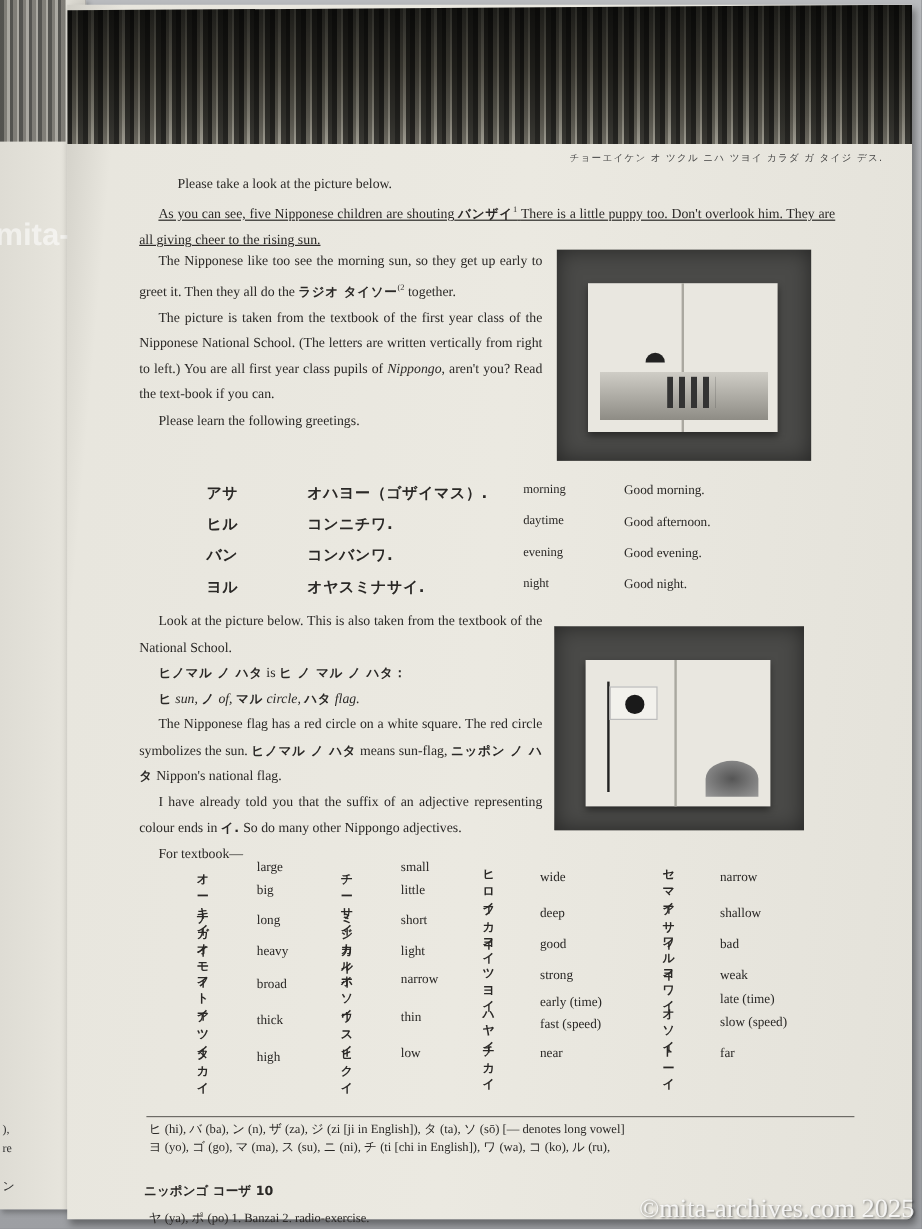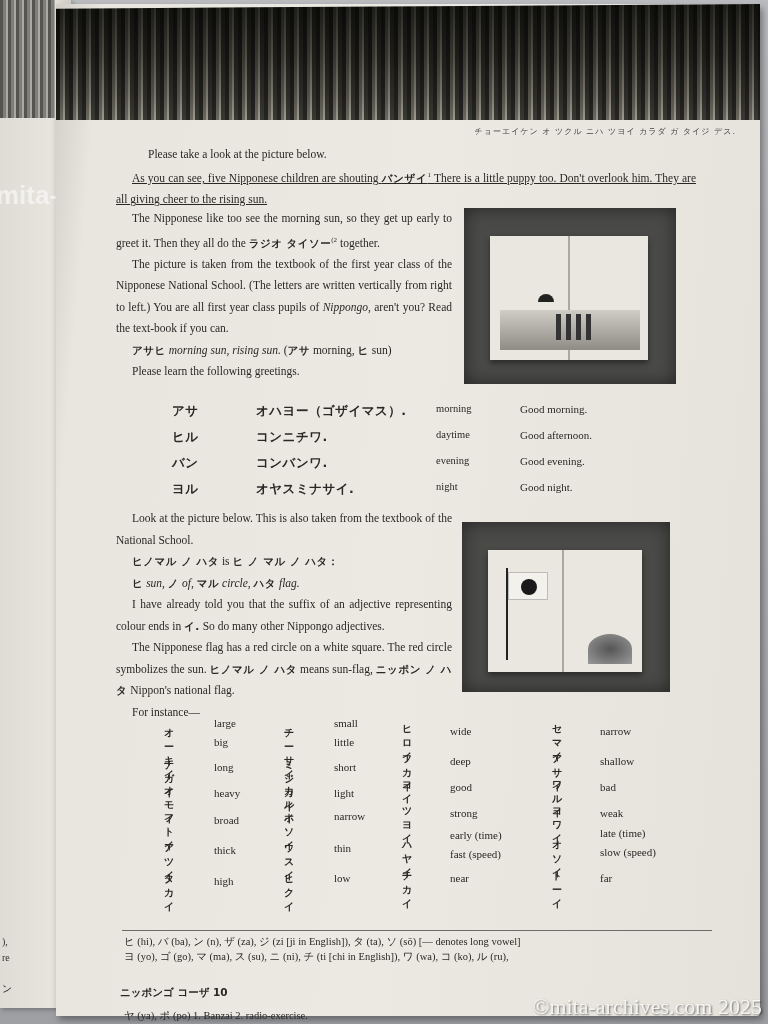--- a/index.html
+++ b/index.html
@@ -106,28 +106,20 @@
   <div class="text" style="left:60px; top:204px; width:336px;">
     <div class="p">
       <span>The Nipponese like too see the morning sun, so they get up early to greet it.  Then they all do the</span>
       <span class="kana">ラジオ タイソー</span><sup>(2</sup>
       <span>together.</span>
     </div>
     <div class="p">
       <span>The picture is taken from the textbook of the first year class of the Nipponese National School. (The letters are written vertically from right to left.)  You are all first year class pupils of</span>
       <span class="it">Nippongo</span><span>, aren't you?  Read the text-book if you can.</span>
     </div>
-    <div style="padding-left:16px">
-      <span class="kana">アサヒ</span>
-      <span class="it">morning sun, rising sun.</span>
-      <span>(</span><span class="kana">アサ</span>
-      <span>morning,</span>
-      <span class="kana">ヒ</span>
-      <span>sun)</span>
-    </div>
     <div style="padding-left:16px">Please learn the following greetings.</div>
   </div>
 
   <div class="photo" style="left:408px; top:204px; width:212px; height:176px;">
     <div class="book" style="left:26px; top:28px; width:158px; height:124px;">
       <div class="spine" style="left:78px"></div>
       <div style="position:absolute; left:48px; top:58px; width:16px; height:8px; border-radius:8px 8px 0 0; background:#222;"></div>
       <div style="position:absolute; left:10px; top:74px; width:140px; height:40px; background:linear-gradient(180deg,#cfcdc6,#8e8c85);"></div>
       <div style="position:absolute; left:66px; top:78px; width:40px; height:26px; background:repeating-linear-gradient(90deg,#333 0 5px,transparent 5px 10px);"></div>
     </div>
@@ -171,32 +163,32 @@
       <span class="kana">ヒ</span>
       <span class="it">sun,</span>
       <span class="kana">ノ</span>
       <span class="it">of,</span>
       <span class="kana">マル</span>
       <span class="it">circle,</span>
       <span class="kana">ハタ</span>
       <span class="it">flag.</span>
     </div>
     <div class="p">
-      <span>I have already told you that the suffix of an adjective representing colour ends in</span>
-      <span class="kana">イ.</span>
-      <span>So do many other Nippongo adjectives.</span>
-    </div>
-    <div class="p">
       <span>The Nipponese flag has a red circle on a white square. The red circle symbolizes the sun.</span>
       <span class="kana">ヒノマル ノ ハタ</span>
       <span>means sun-flag,</span>
       <span class="kana">ニッポン ノ ハタ</span>
       <span>Nippon's national flag.</span>
     </div>
-    <div style="padding-left:16px">For instance—</div>
+    <div class="p">
+      <span>I have already told you that the suffix of an adjective representing colour ends in</span>
+      <span class="kana">イ.</span>
+      <span>So do many other Nippongo adjectives.</span>
+    </div>
+    <div style="padding-left:16px">For textbook—</div>
   </div>
 
   <div class="photo" style="left:406px; top:518px; width:208px; height:170px;">
     <div class="book" style="left:26px; top:28px; width:154px; height:122px;">
       <div class="spine" style="left:74px"></div>
       <div style="position:absolute; left:18px; top:18px; width:2px; height:92px; background:#222;"></div>
       <div style="position:absolute; left:20px; top:22px; width:40px; height:28px; background:#f2f1ec; border:1px solid #bbb;">
         <div style="position:absolute; left:12px; top:6px; width:16px; height:16px; border-radius:50%; background:#1a1a1a;"></div>
       </div>
       <div style="position:absolute; right:10px; bottom:8px; width:44px; height:30px; border-radius:50% 50% 0 0; background:radial-gradient(#555,#999);"></div>

